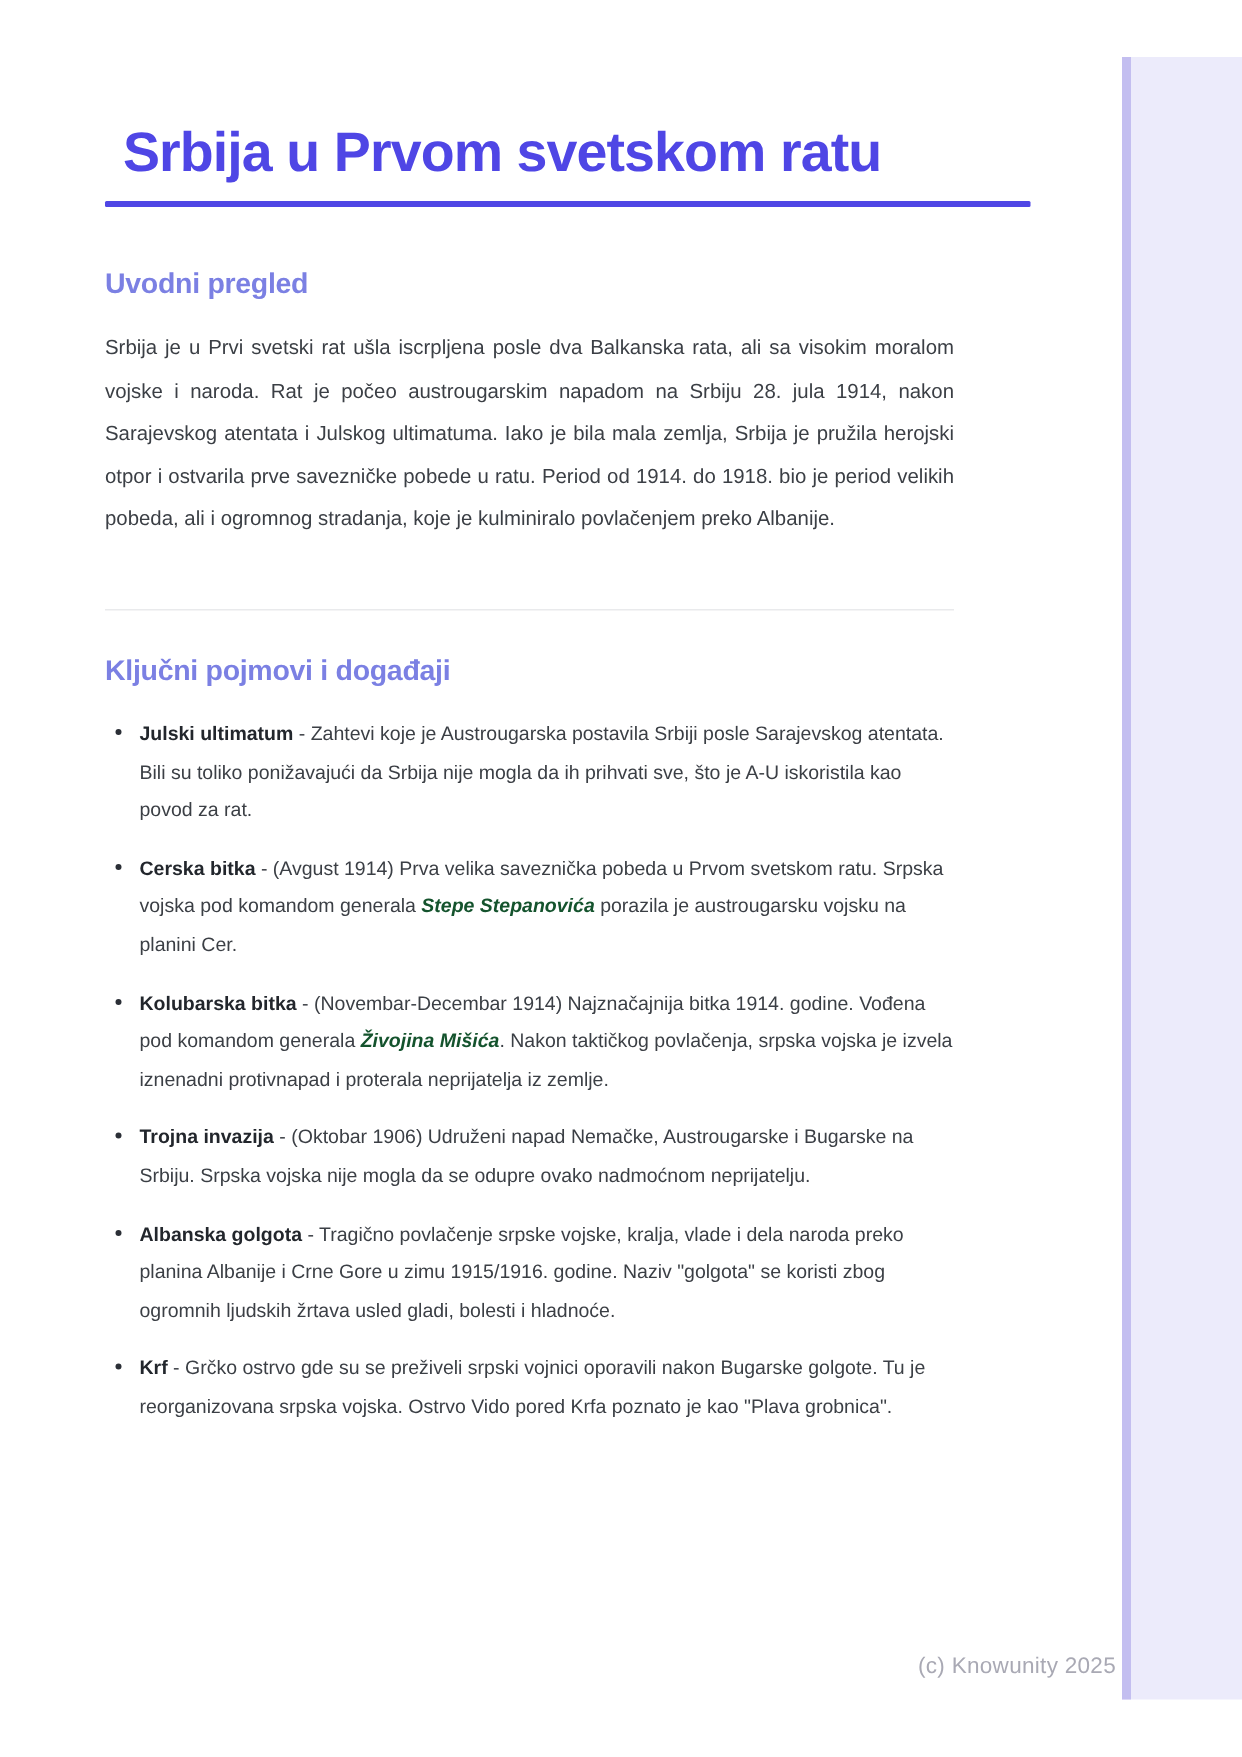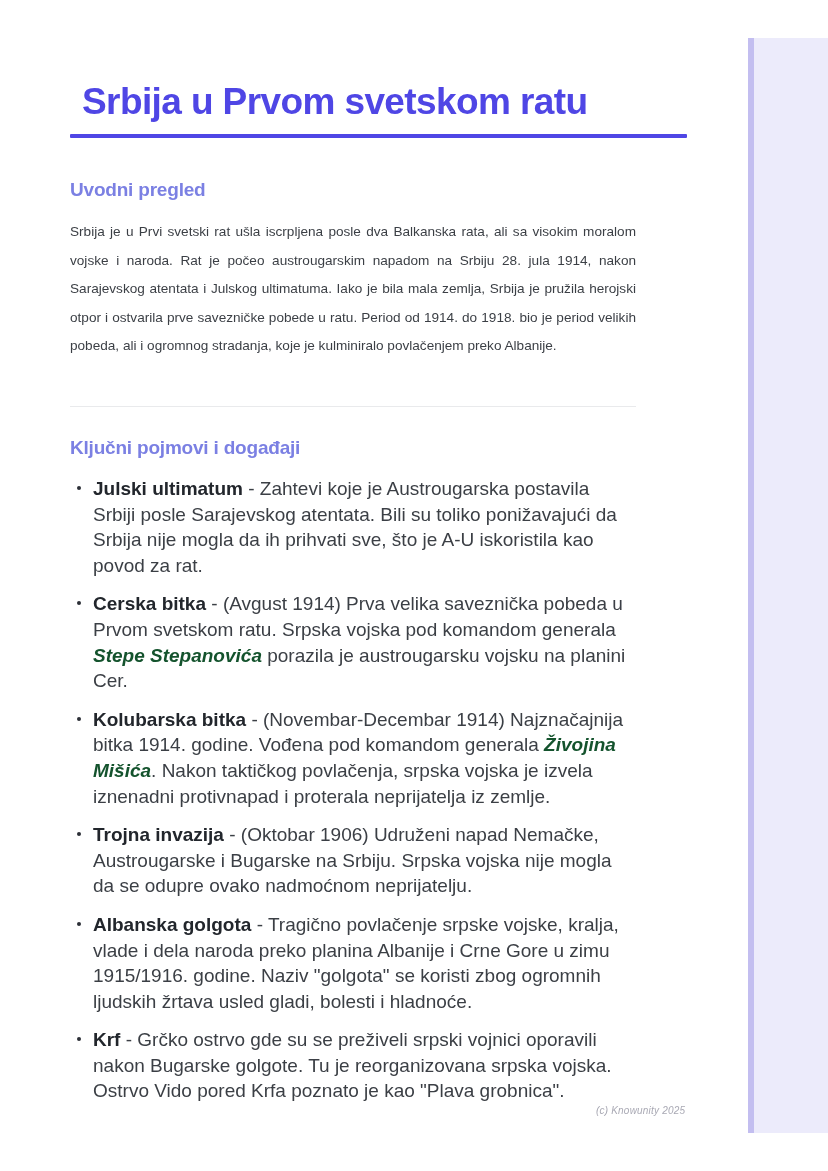--- a/index.html
+++ b/index.html
@@ -108,21 +108,21 @@
   .terms-list {
     margin: 0;
     padding: 0;
     list-style: none;
   }
 
   .term-item {
     position: relative;
     padding-left: 23px;
     margin-bottom: 13px;
-    font-size: 19px;
+    font-size: 13px;
     line-height: 25.6px;
     color: #3b3f45;
     text-align: left;
   }
   .term-item:last-child { margin-bottom: 0; }
 
   .term-bullet {
     position: absolute;
     left: 7px;
     top: 10px;
@@ -138,28 +138,27 @@
   }
 
   .term-strong {
     font-weight: bold;
     color: #14532d;
     font-style: italic;
   }
 
   .footer-note {
     position: absolute;
-    left: 596px;
+    left: 612px;
     top: 1104px;
-    font-size: 10px;
+    font-size: 15px;
     line-height: 14px;
     color: #a9a9b4;
     letter-spacing: 0.2px;
     white-space: nowrap;
-    font-style: italic;
   }
 </style>
 </head>
 <body>
 
 <div class="edge-strip"></div>
 <div class="edge-strip-accent"></div>
 
 <div class="page">
 

